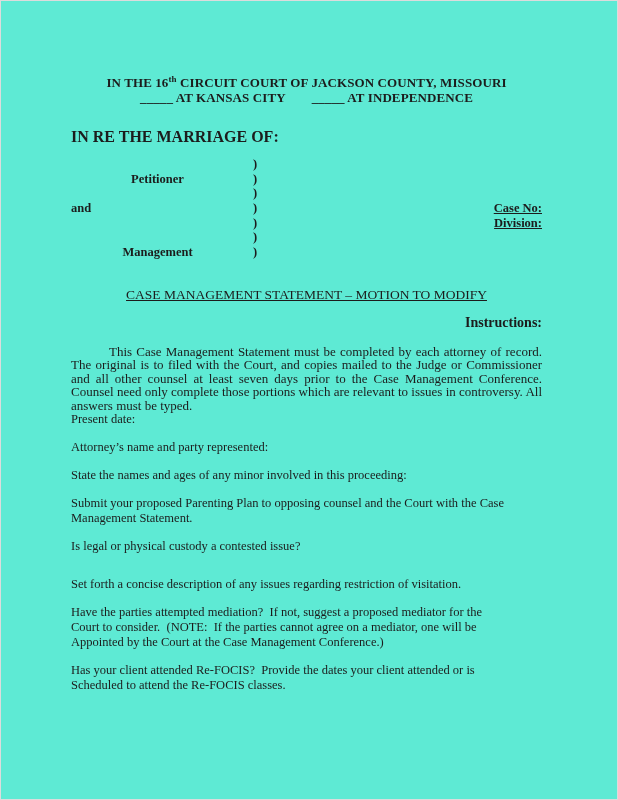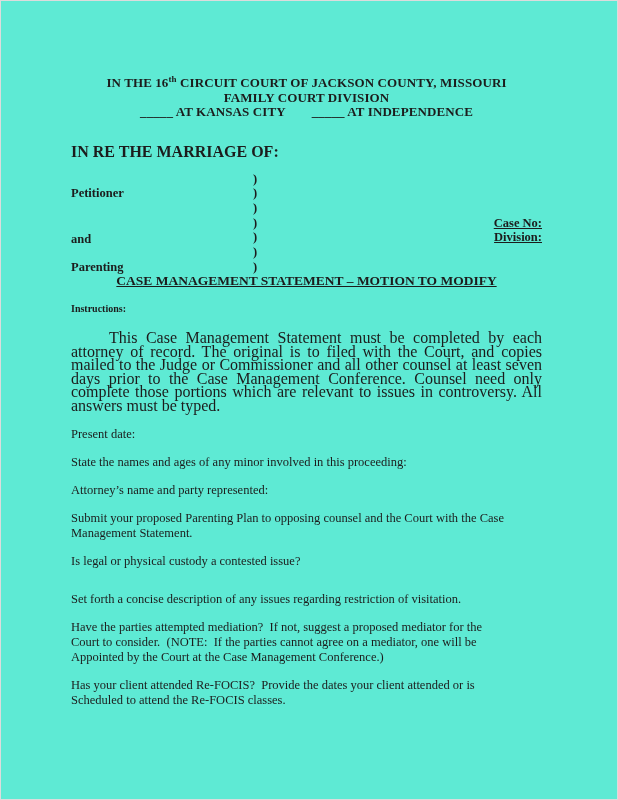--- a/index.html
+++ b/index.html
@@ -34,73 +34,73 @@
   .in-re {
     margin-top: 24px;
     font-weight: bold;
     font-size: 16px;
     line-height: 15px;
   }
   .caption-grid { margin-top: 13px; font-weight: bold; font-size: 12.5px; }
   .cap-row { display: flex; height: 14.7px; line-height: 14.7px; }
   .cap-left {
     width: 173px;
-    text-align: left;
+    text-align: center;
     position: relative;
   }
-  .cap-and { position: absolute; left: 0; top: 16px; }
+  .cap-and { position: absolute; left: 0; top: 0; }
   .cap-paren {
     width: 82px;
     padding-left: 9px;
   }
   .cap-right { flex: 1; text-align: right; text-decoration: underline; }
   
   .doc-title {
-    margin-top: 0;
+    margin-top: 28px;
     text-align: center;
-    font-weight: bold;
+    font-weight: normal;
     font-size: 13.5px;
     line-height: 14px;
   }
   .doc-title span { text-decoration: underline; }
   
   .instructions-heading {
     margin-top: 13px;
     font-weight: bold;
-    font-size: 10px;
+    font-size: 14px;
     line-height: 15px;
+    text-align: right;
   }
   .instructions-body {
     margin-top: 15px;
-    font-size: 16px;
+    font-size: 13px;
     line-height: 13.5px;
     text-align: justify;
     text-indent: 38px;
   }
   
-  .questions { margin-top: 15px; }
+  .questions { }
   .q {
     font-size: 12.5px;
     line-height: 15px;
     margin-bottom: 13px;
     white-space: pre-wrap;
     max-width: 473px;
   }
   .q.gap-before { margin-top: 23px; }
 </style>
 </head>
 <body>
 
 <div class="page">
 
   <div class="court-header">
     <div>
       <span>IN THE 16</span><sup>th</sup><span> CIRCUIT COURT OF JACKSON COUNTY, MISSOURI</span>
     </div>
-    <div>FAMILY COURT DIVISION</div>
     <div>
       <span>_____</span><span> AT KANSAS CITY</span><span class="venue-spacer"></span><span>_____</span><span> AT INDEPENDENCE</span>
     </div>
   </div>
 
   <div class="in-re">IN RE THE MARRIAGE OF:</div>
 
   <div class="caption-grid">
     <div class="cap-row">
       <span class="cap-left"></span>
@@ -128,37 +128,37 @@
       <span class="cap-left"></span>
       <span class="cap-paren">)</span>
       <span class="cap-right">Division:</span>
     </div>
     <div class="cap-row">
       <span class="cap-left"></span>
       <span class="cap-paren">)</span>
       <span class="cap-right"></span>
     </div>
     <div class="cap-row">
-      <span class="cap-left">Parenting</span>
+      <span class="cap-left">Management</span>
       <span class="cap-paren">)</span>
       <span class="cap-right"></span>
     </div>
   </div>
 
   <div class="doc-title">
     <span>CASE MANAGEMENT STATEMENT – MOTION TO MODIFY</span>
   </div>
 
   <div class="instructions-heading">Instructions:</div>
   <div class="instructions-body">This Case Management Statement must be completed by each attorney of record.  The original is to filed with the Court, and copies mailed to the Judge or Commissioner and all other counsel at least seven days prior to the Case Management Conference.  Counsel need only complete those portions which are relevant to issues in controversy.  All answers must be typed.</div>
 
   <div class="questions">
     <div class="q">Present date:</div>
+    <div class="q">Attorney’s name and party represented:</div>
     <div class="q">State the names and ages of any minor involved in this proceeding:</div>
-    <div class="q">Attorney’s name and party represented:</div>
     <div class="q">Submit your proposed Parenting Plan to opposing counsel and the Court with the Case
 Management Statement.</div>
     <div class="q">Is legal or physical custody a contested issue?</div>
     <div class="q gap-before">Set forth a concise description of any issues regarding restriction of visitation.</div>
     <div class="q">Have the parties attempted mediation?  If not, suggest a proposed mediator for the
 Court to consider.  (NOTE:  If the parties cannot agree on a mediator, one will be
 Appointed by the Court at the Case Management Conference.)</div>
     <div class="q">Has your client attended Re-FOCIS?  Provide the dates your client attended or is
 Scheduled to attend the Re-FOCIS classes.</div>
   </div>

